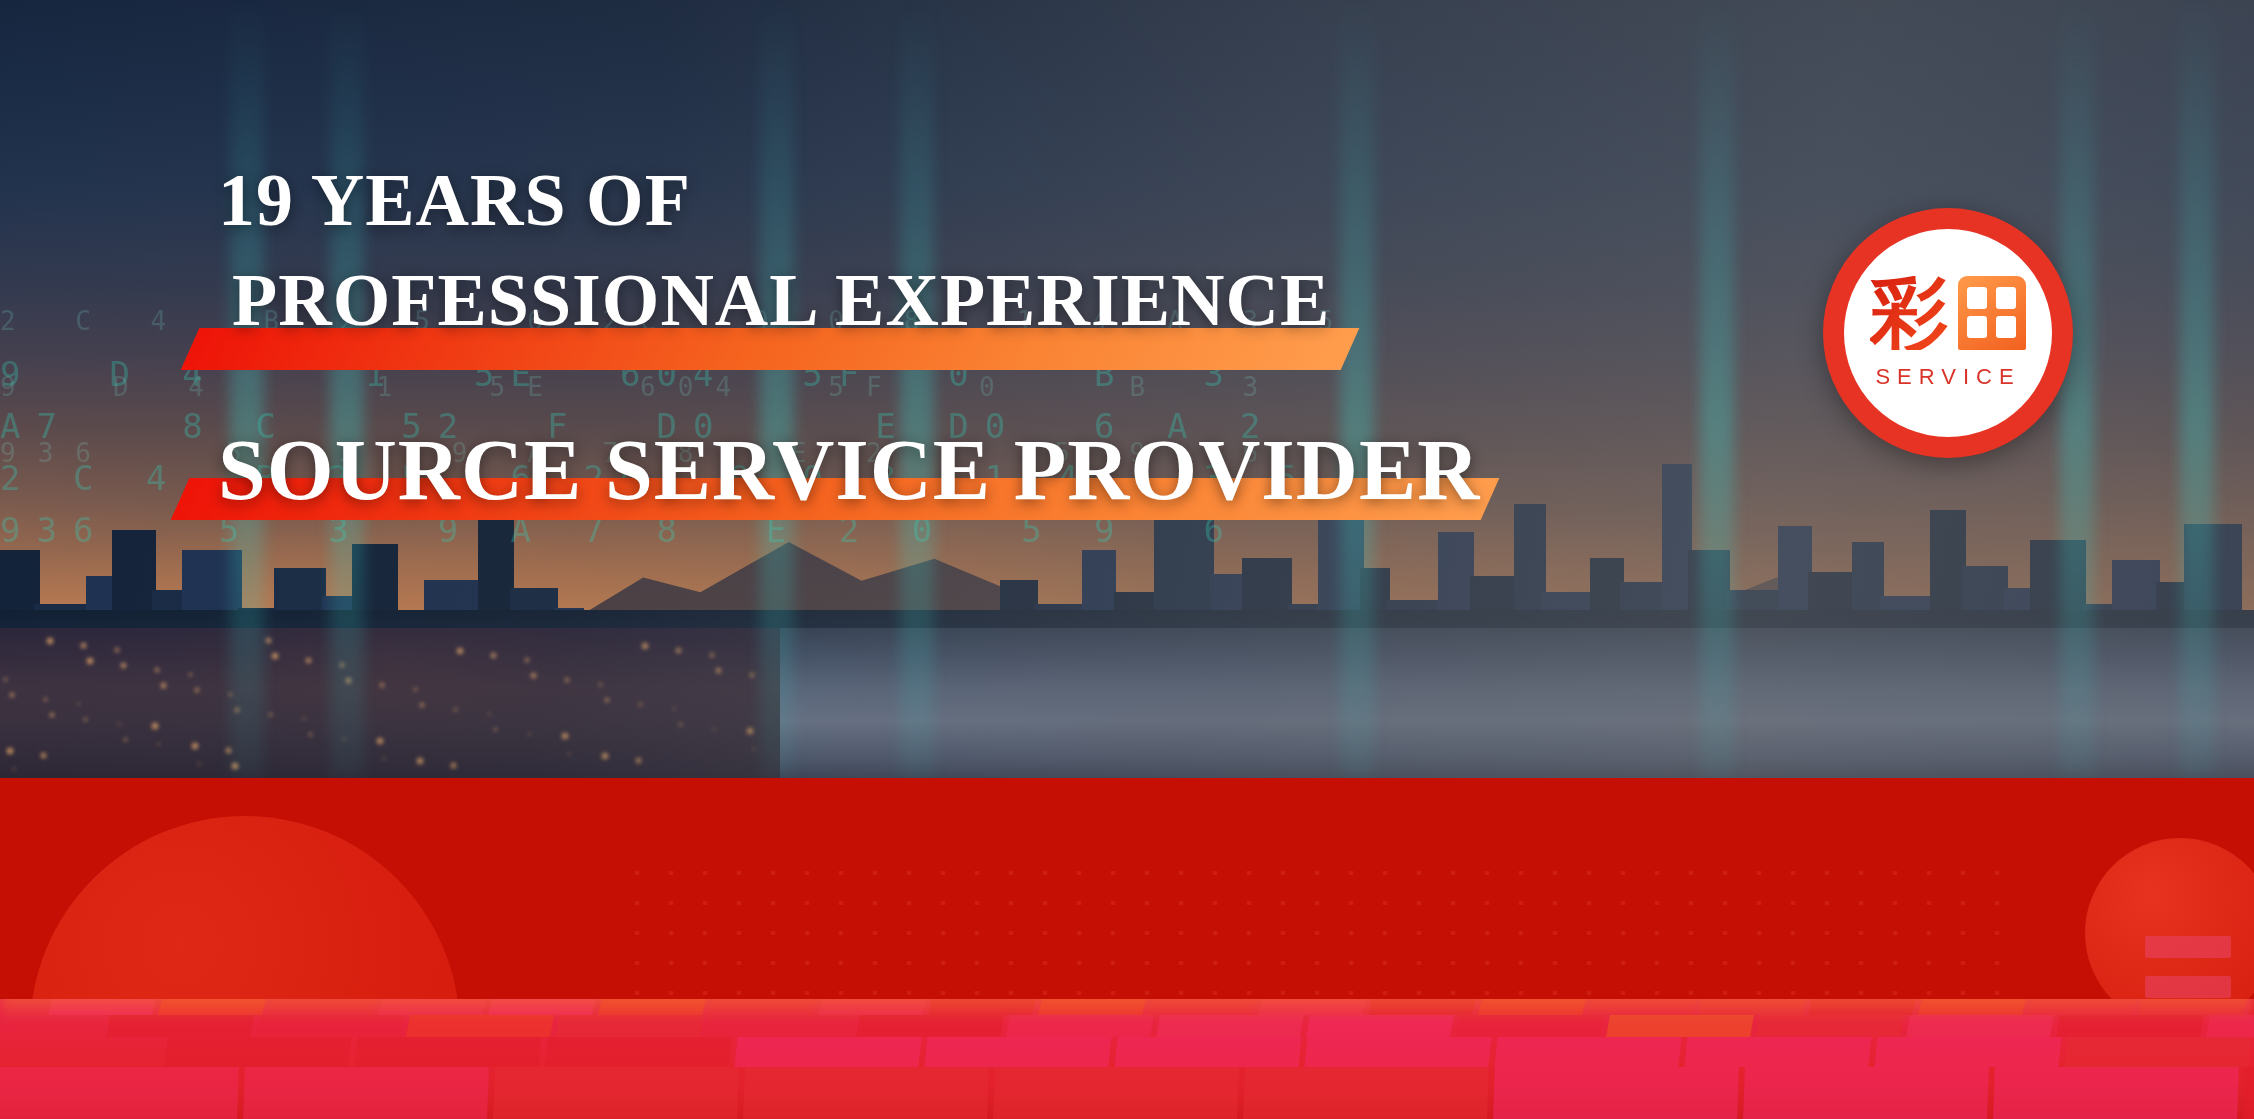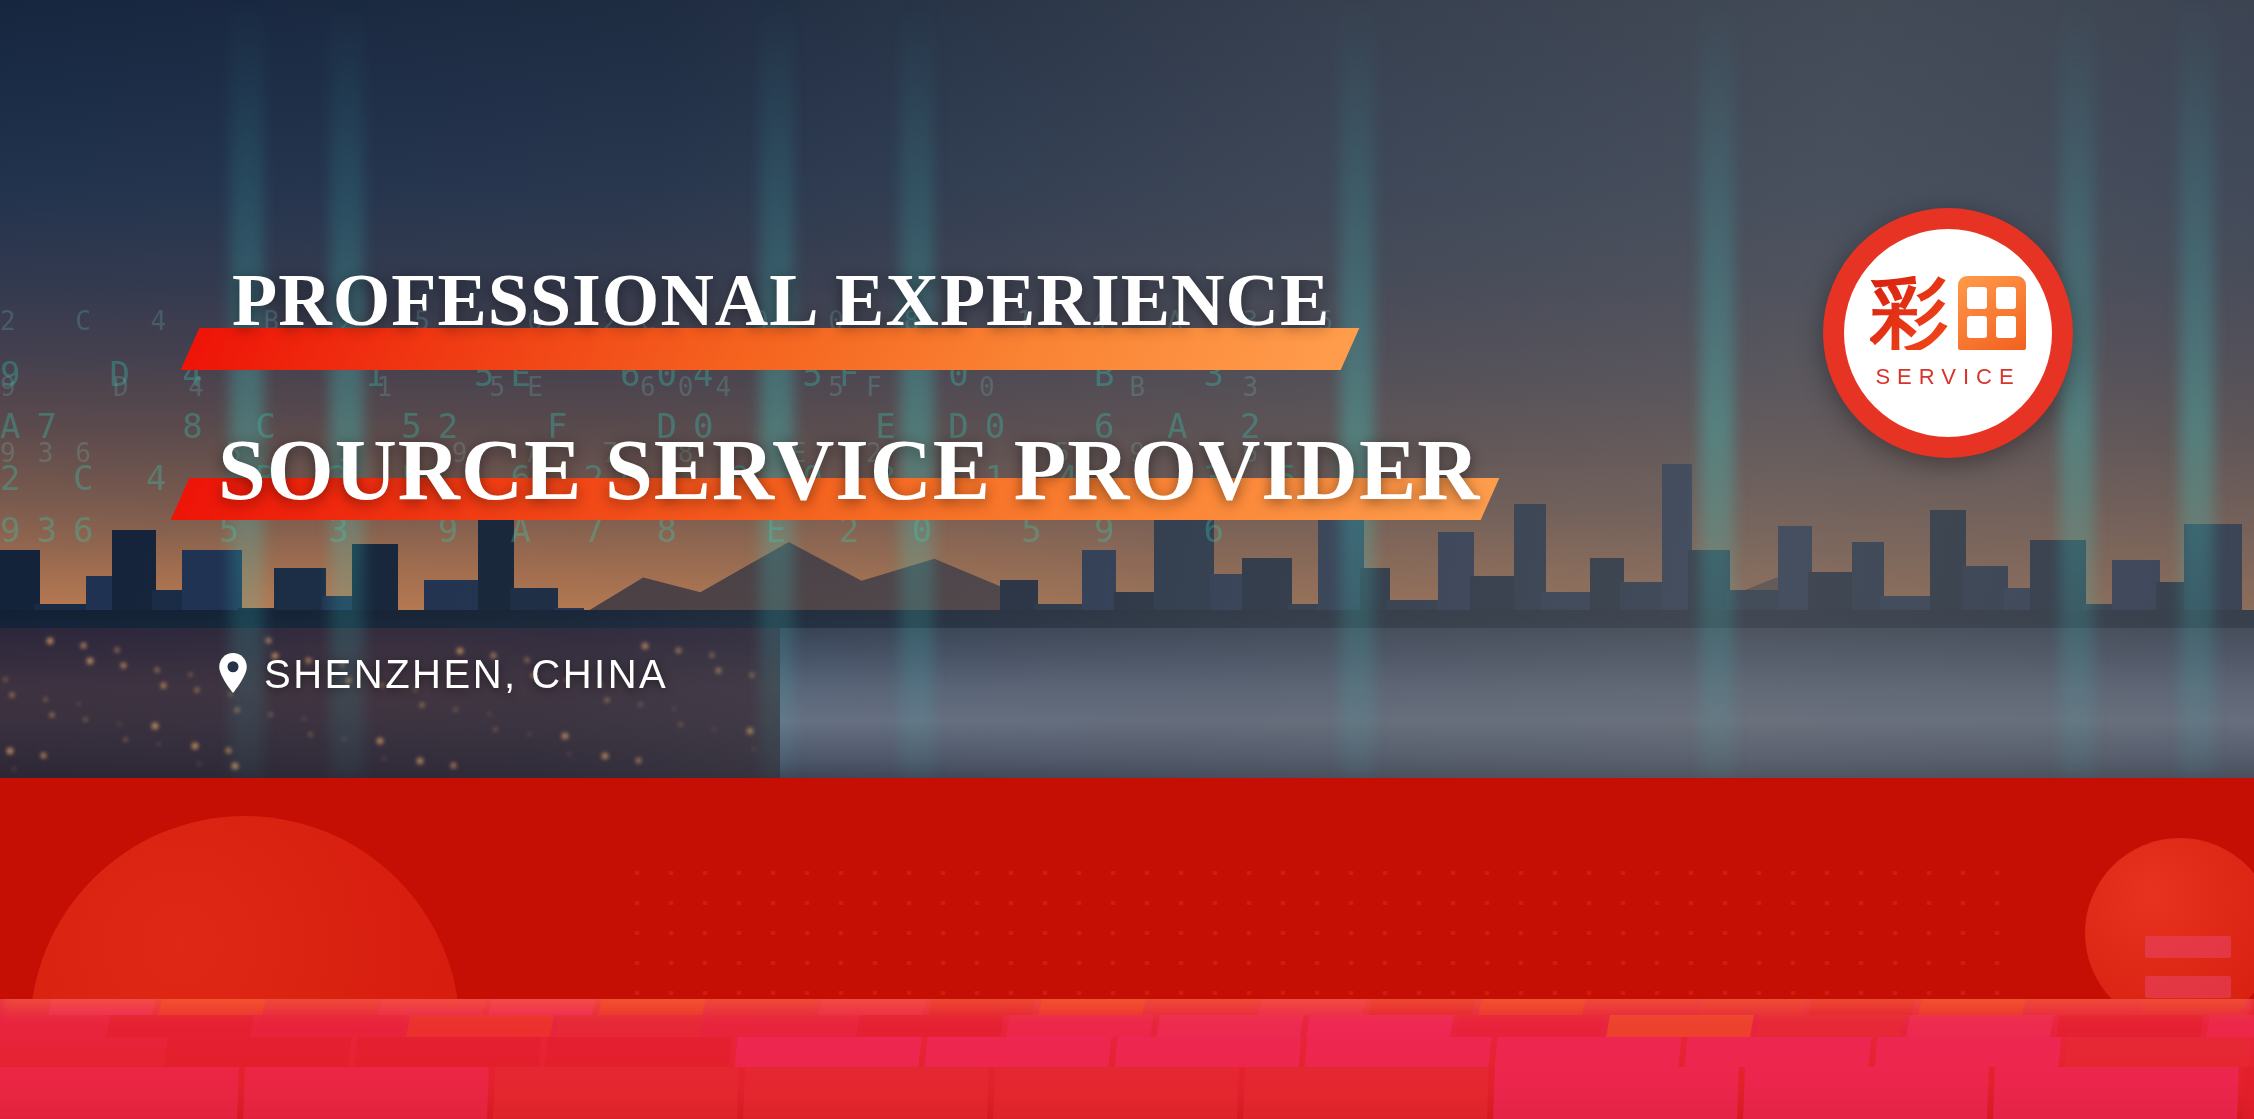--- a/index.html
+++ b/index.html
@@ -299,32 +299,24 @@
 <span>A7   8 C   52  F  D0    E D0  6 A 2</span>
 <span>2 C 4  B 2 5  6 2C  9 0 8  1 4 A 3 5</span>
 <span>936   5  3  9 A 7 8  E 2 0  5 9  6</span></div>
     <div class="code c2"><span>2 C 4  B 2 5  6 2C  9 0 8  1 4 A 3 5</span>
 <span>9  D 4    1  5E  604  5F  0   B  3</span>
 <span>936   5  3  9 A 7 8  E 2 0  5 9  6</span></div>
 
     <div class="headline">
       <div class="accent accent1"></div>
       <div class="accent accent2"></div>
+      <div class="hl hl1">19 YEARS OF</div>
       <div class="hl hl3">SOURCE SERVICE PROVIDER</div>
       <div class="hl hl2">PROFESSIONAL EXPERIENCE</div>
 
-      <div class="loc">
-        <span>
-          <svg width="30" height="40" viewBox="0 0 24 32">
-            <path d="M12 0C5.9 0 1 4.9 1 11c0 7.7 11 21 11 21s11-13.3 11-21C23 4.9 18.1 0 12 0z" fill="#fff"></path>
-            <circle cx="12" cy="11" r="4.4" fill="#26324a"></circle>
-          </svg>
-        </span>
-        <span class="loc-txt">SHENZHEN, CHINA</span>
-      </div>
     </div>
 
     <div class="logo">
       <div class="logo-inner">
         <div class="logo-row">
           <span class="cn">彩</span>
           <span class="bldg">
             <i style="left:9px;top:11px;width:20px;height:22px;"></i>
             <i style="left:38px;top:11px;width:20px;height:22px;"></i>
             <i style="left:9px;top:40px;width:20px;height:22px;"></i>

